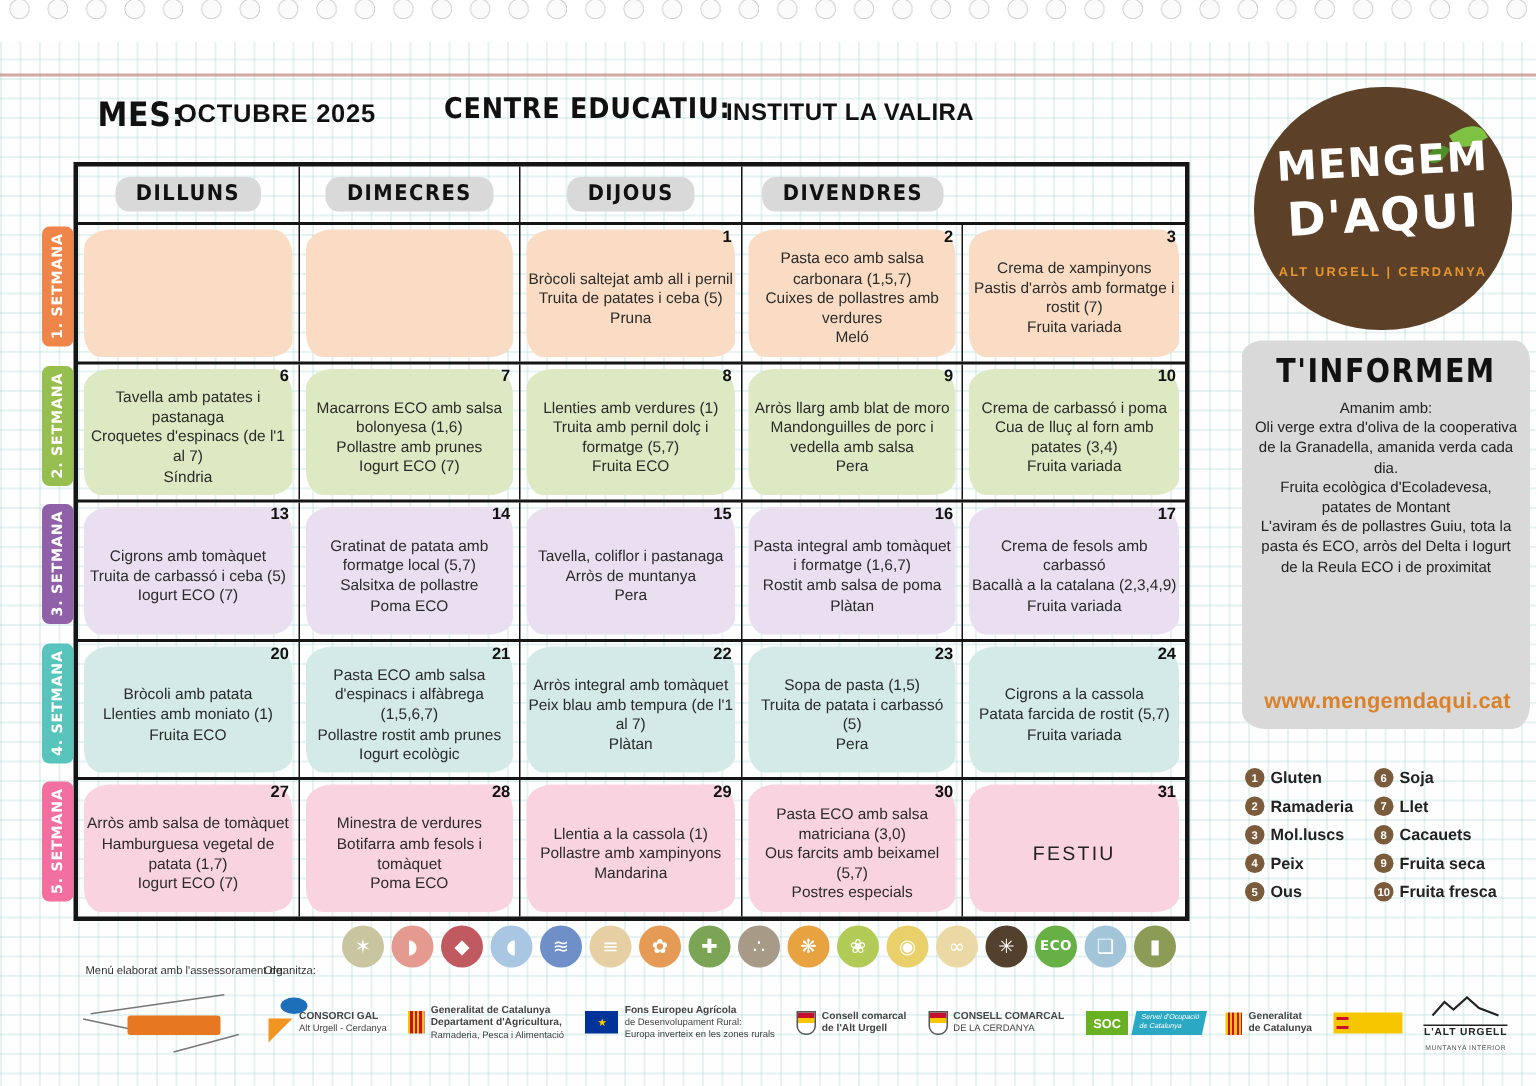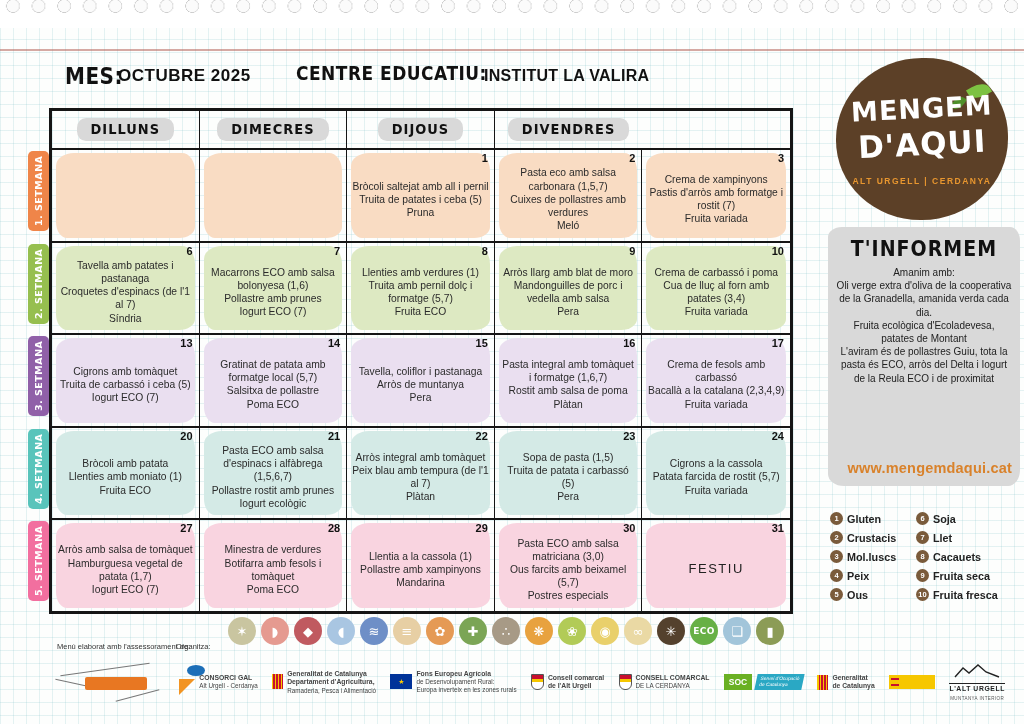--- a/index.html
+++ b/index.html
@@ -56,21 +56,21 @@
   .leaf1{width:22px;height:14px;right:18px;top:26px;transform:rotate(-30deg);background:#7dc242;}
   .leaf2{width:15px;height:10px;right:42px;top:40px;transform:rotate(-55deg);background:#4f8f2a;}
 
   
   .informem{position:absolute;left:828px;top:227px;width:192px;height:259px;background:#d9d9d9;
     border-radius:14px 10px 12px 16px / 10px 14px 16px 12px;z-index:2;padding:10px 8px 8px;box-sizing:border-box;
     display:flex;flex-direction:column;}
   .informem-title{text-align:center;font-family:"DejaVu Sans",sans-serif;font-weight:900;font-size:19px;
     letter-spacing:1px;color:#111;transform:scaleY(1.15);margin-bottom:7px;}
   .informem-body{font-size:10px;line-height:1.32;color:#222;text-align:center;flex:1;}
-  .informem-site{font-size:14.5px;font-weight:bold;color:#d9822b;text-align:right;letter-spacing:.2px;margin:2px 0 2px 2px;}
+  .informem-site{font-size:14.5px;font-weight:bold;color:#d9822b;text-align:center;letter-spacing:.2px;margin:2px 0 2px 2px;}
 
   
   .allergens{position:absolute;left:830px;top:512px;width:190px;display:flex;gap:8px;z-index:2;}
   .allergen-col{display:flex;flex-direction:column;gap:6px;}
   .allergen-col.c1{width:78px;}
   .allergen{display:flex;align-items:center;gap:4px;font-size:10.8px;font-weight:600;color:#222;white-space:nowrap;}
   .allergen-num{width:13px;height:13px;min-width:13px;border-radius:50%;background:#7a5b3b;color:#fff;
     font-size:7.5px;font-weight:bold;display:flex;align-items:center;justify-content:center;}
 
   
@@ -385,21 +385,21 @@
   </div>
 
   <div class="allergens">
     <div class="allergen-col c1">
         <div class="allergen">
           <span class="allergen-num">1</span>
           <span>Gluten</span>
         </div>
         <div class="allergen">
           <span class="allergen-num">2</span>
-          <span>Crustacis</span>
+          <span>Ramaderia</span>
         </div>
         <div class="allergen">
           <span class="allergen-num">3</span>
           <span>Mol.luscs</span>
         </div>
         <div class="allergen">
           <span class="allergen-num">4</span>
           <span>Peix</span>
         </div>
         <div class="allergen">

